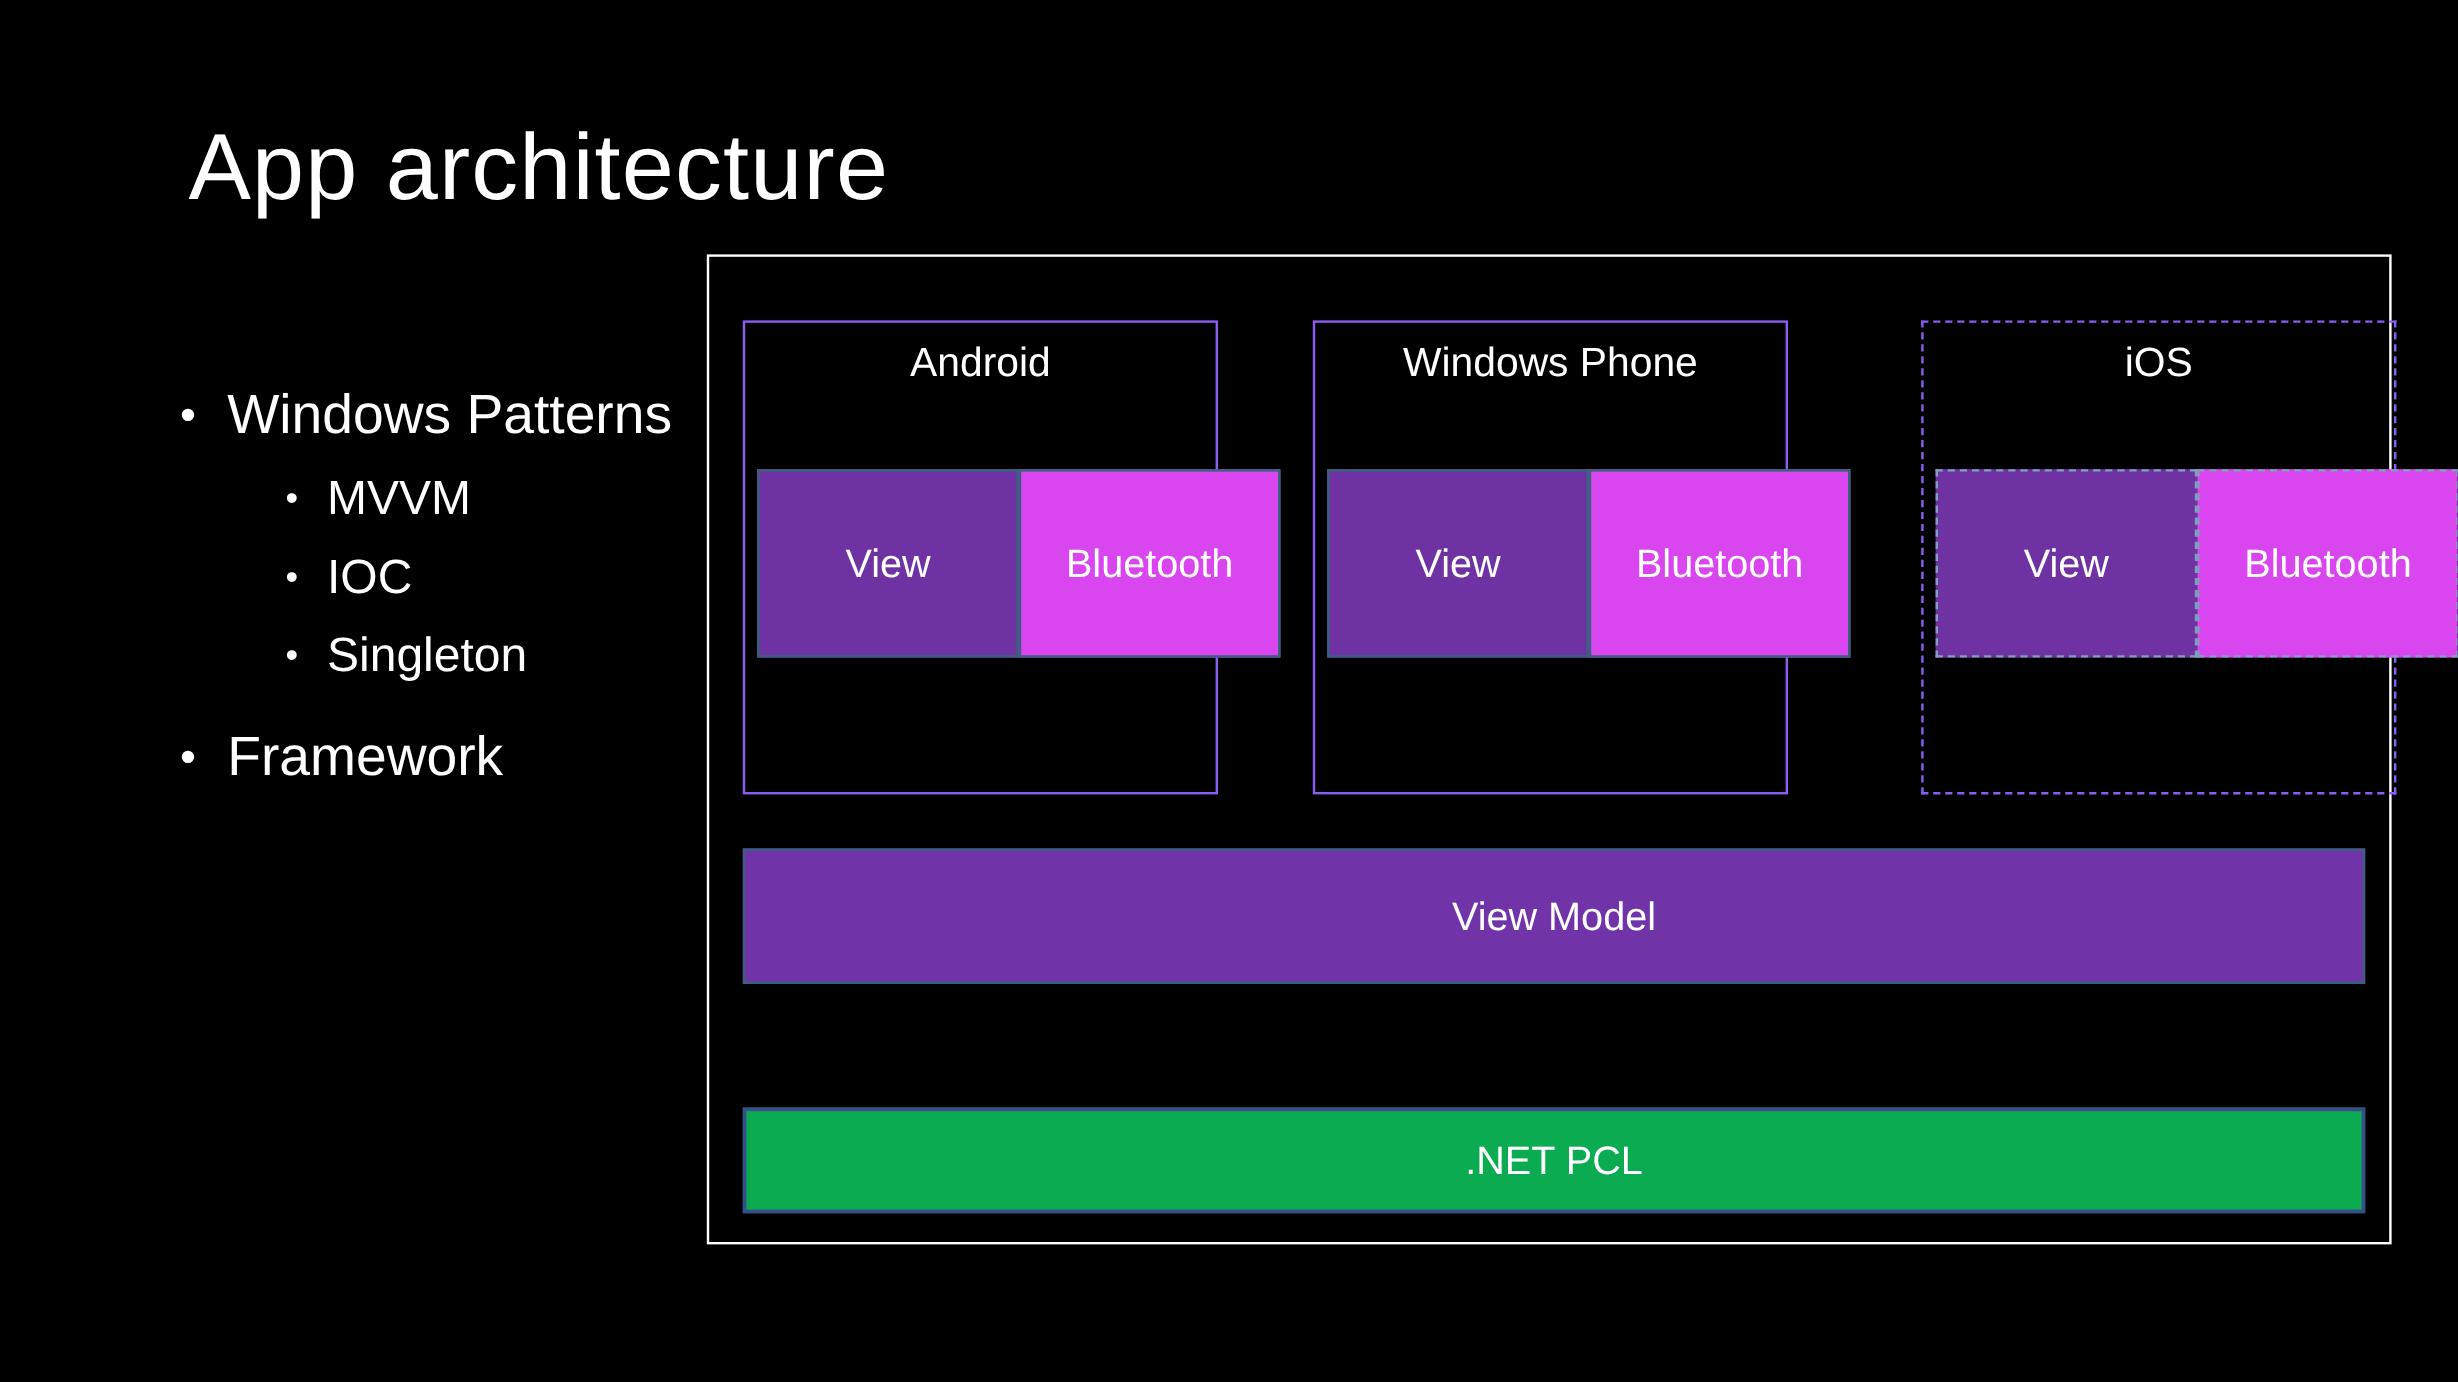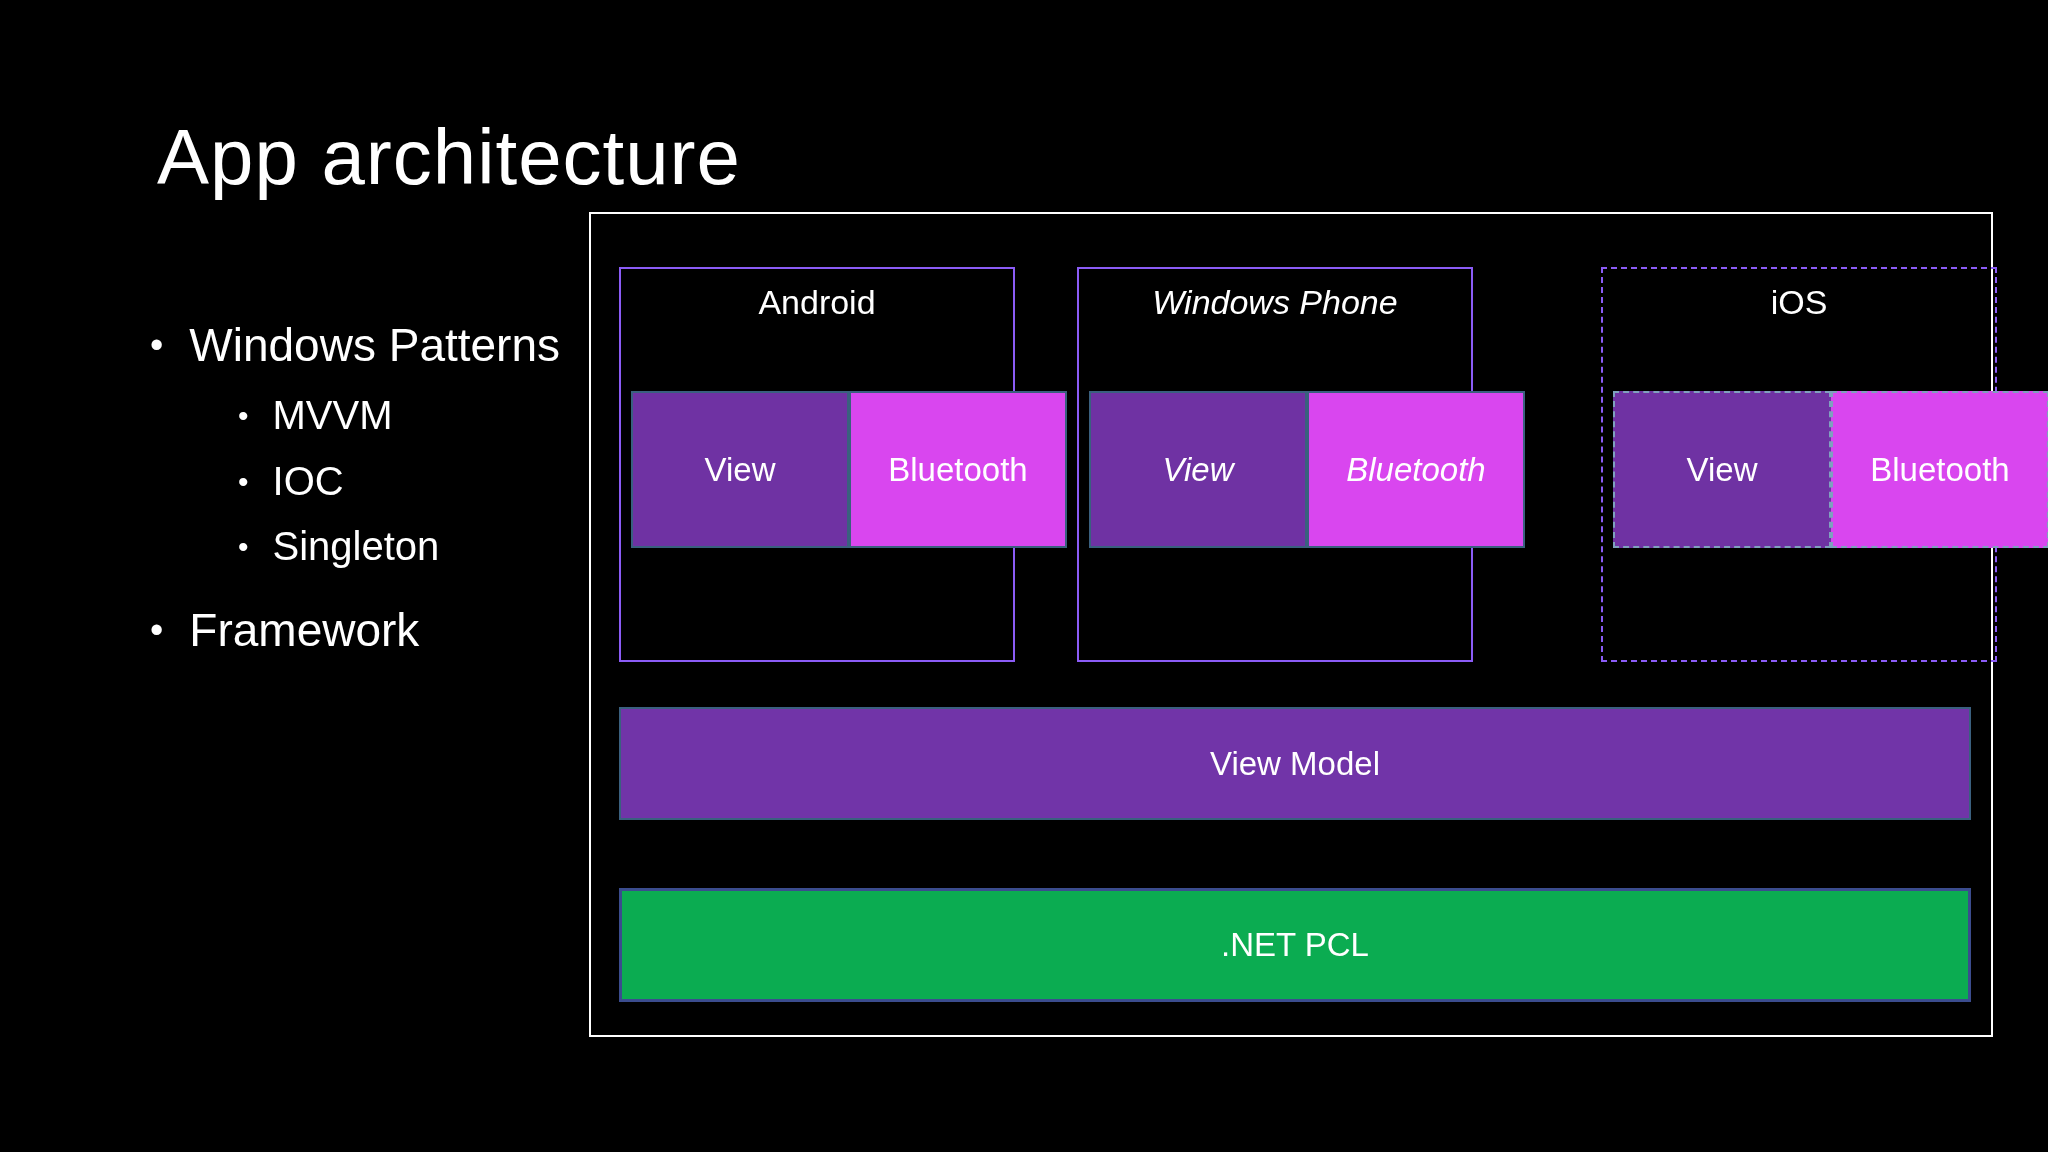--- a/index.html
+++ b/index.html
@@ -12,21 +12,21 @@
   }
   .slide {
     position: relative;
     width: 2048px; height: 1152px;
     background: #000;
   }
 
   
   .slide-title {
     position: absolute;
-    left: 157px; top: 112px;
+    left: 157px; top: 94px;
     font-size: 78px;
     font-weight: 300;
     letter-spacing: 1px;
     color: #fff;
     white-space: nowrap;
   }
 
   
   .bullet-line {
     position: absolute;
@@ -51,21 +51,21 @@
   }
 
   .platform {
     position: absolute;
     top: 53px;
     width: 396px; height: 395px;
     border: 2px solid #8b5cf6;
   }
   .platform.dashed { border-style: dashed; }
   .platform-android { left: 28px; }
-  .platform-wp { left: 486px; font-style: italic; }
+  .platform-wp { left: 503px; }
   .platform-ios { left: 1010px; }
 
   .platform-title {
     margin-top: 14px;
     text-align: center;
     font-size: 34px;
     color: #fff;
   }
 
   .combo {
@@ -96,21 +96,21 @@
     justify-content: center;
     font-size: 33px;
     color: #fff;
   }
   .layer-viewmodel {
     top: 493px; height: 113px;
     background: #7134A8;
     border: 2px solid #3A607F;
   }
   .layer-netpcl {
-    top: 674px; height: 114px;
+    top: 709px; height: 88px;
     background: #0BAC51;
     border: 3px solid #3B4C8E;
   }
 </style>
 </head>
 <body>
 
 <div class="slide">
 
   <div class="slide-title">App architecture</div>

